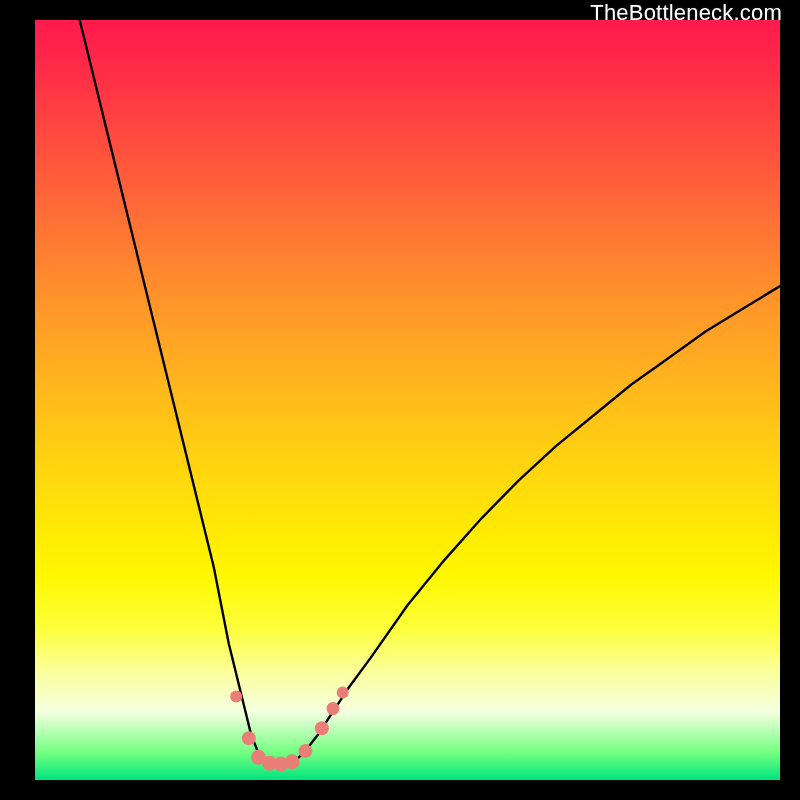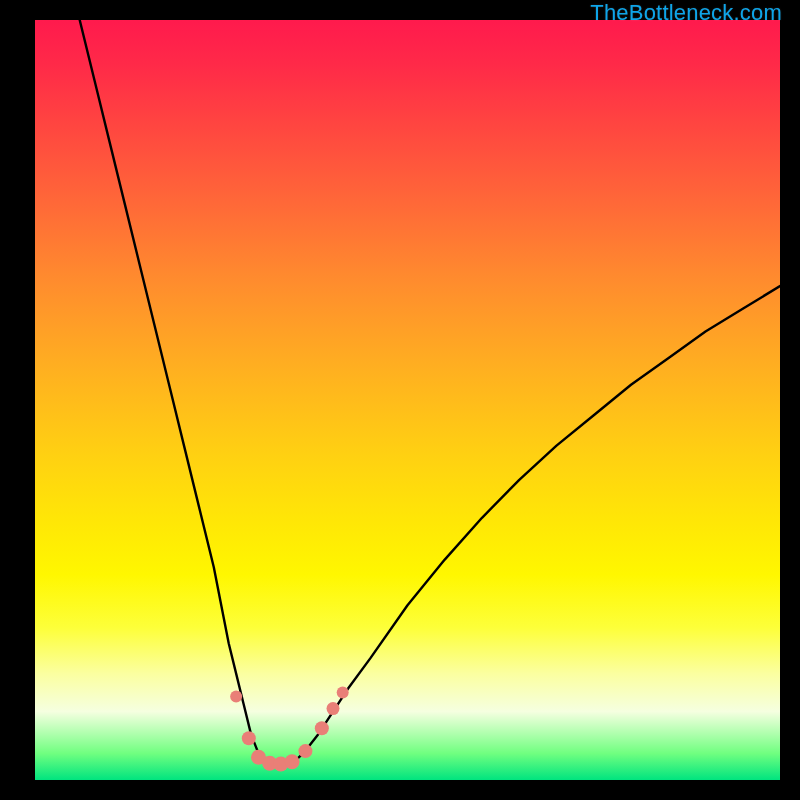--- a/index.html
+++ b/index.html
@@ -43,21 +43,21 @@
   .plot svg {
     position: absolute;
     left: 0; top: 0;
   }
   .watermark {
     position: absolute;
     top: 0px;
     right: 18px;
     font-size: 22px;
     font-weight: 500;
-    color: #0ea5e9;
+    color: #ffffff;
     letter-spacing: 0.2px;
     text-shadow: 0 0 2px rgba(255,255,255,0.15);
   }
 </style>
 </head>
 <body>
 
 <div class="frame">
   <div class="plot">
     <svg id="plot-svg" width="745" height="760" viewBox="0 0 745 760">

